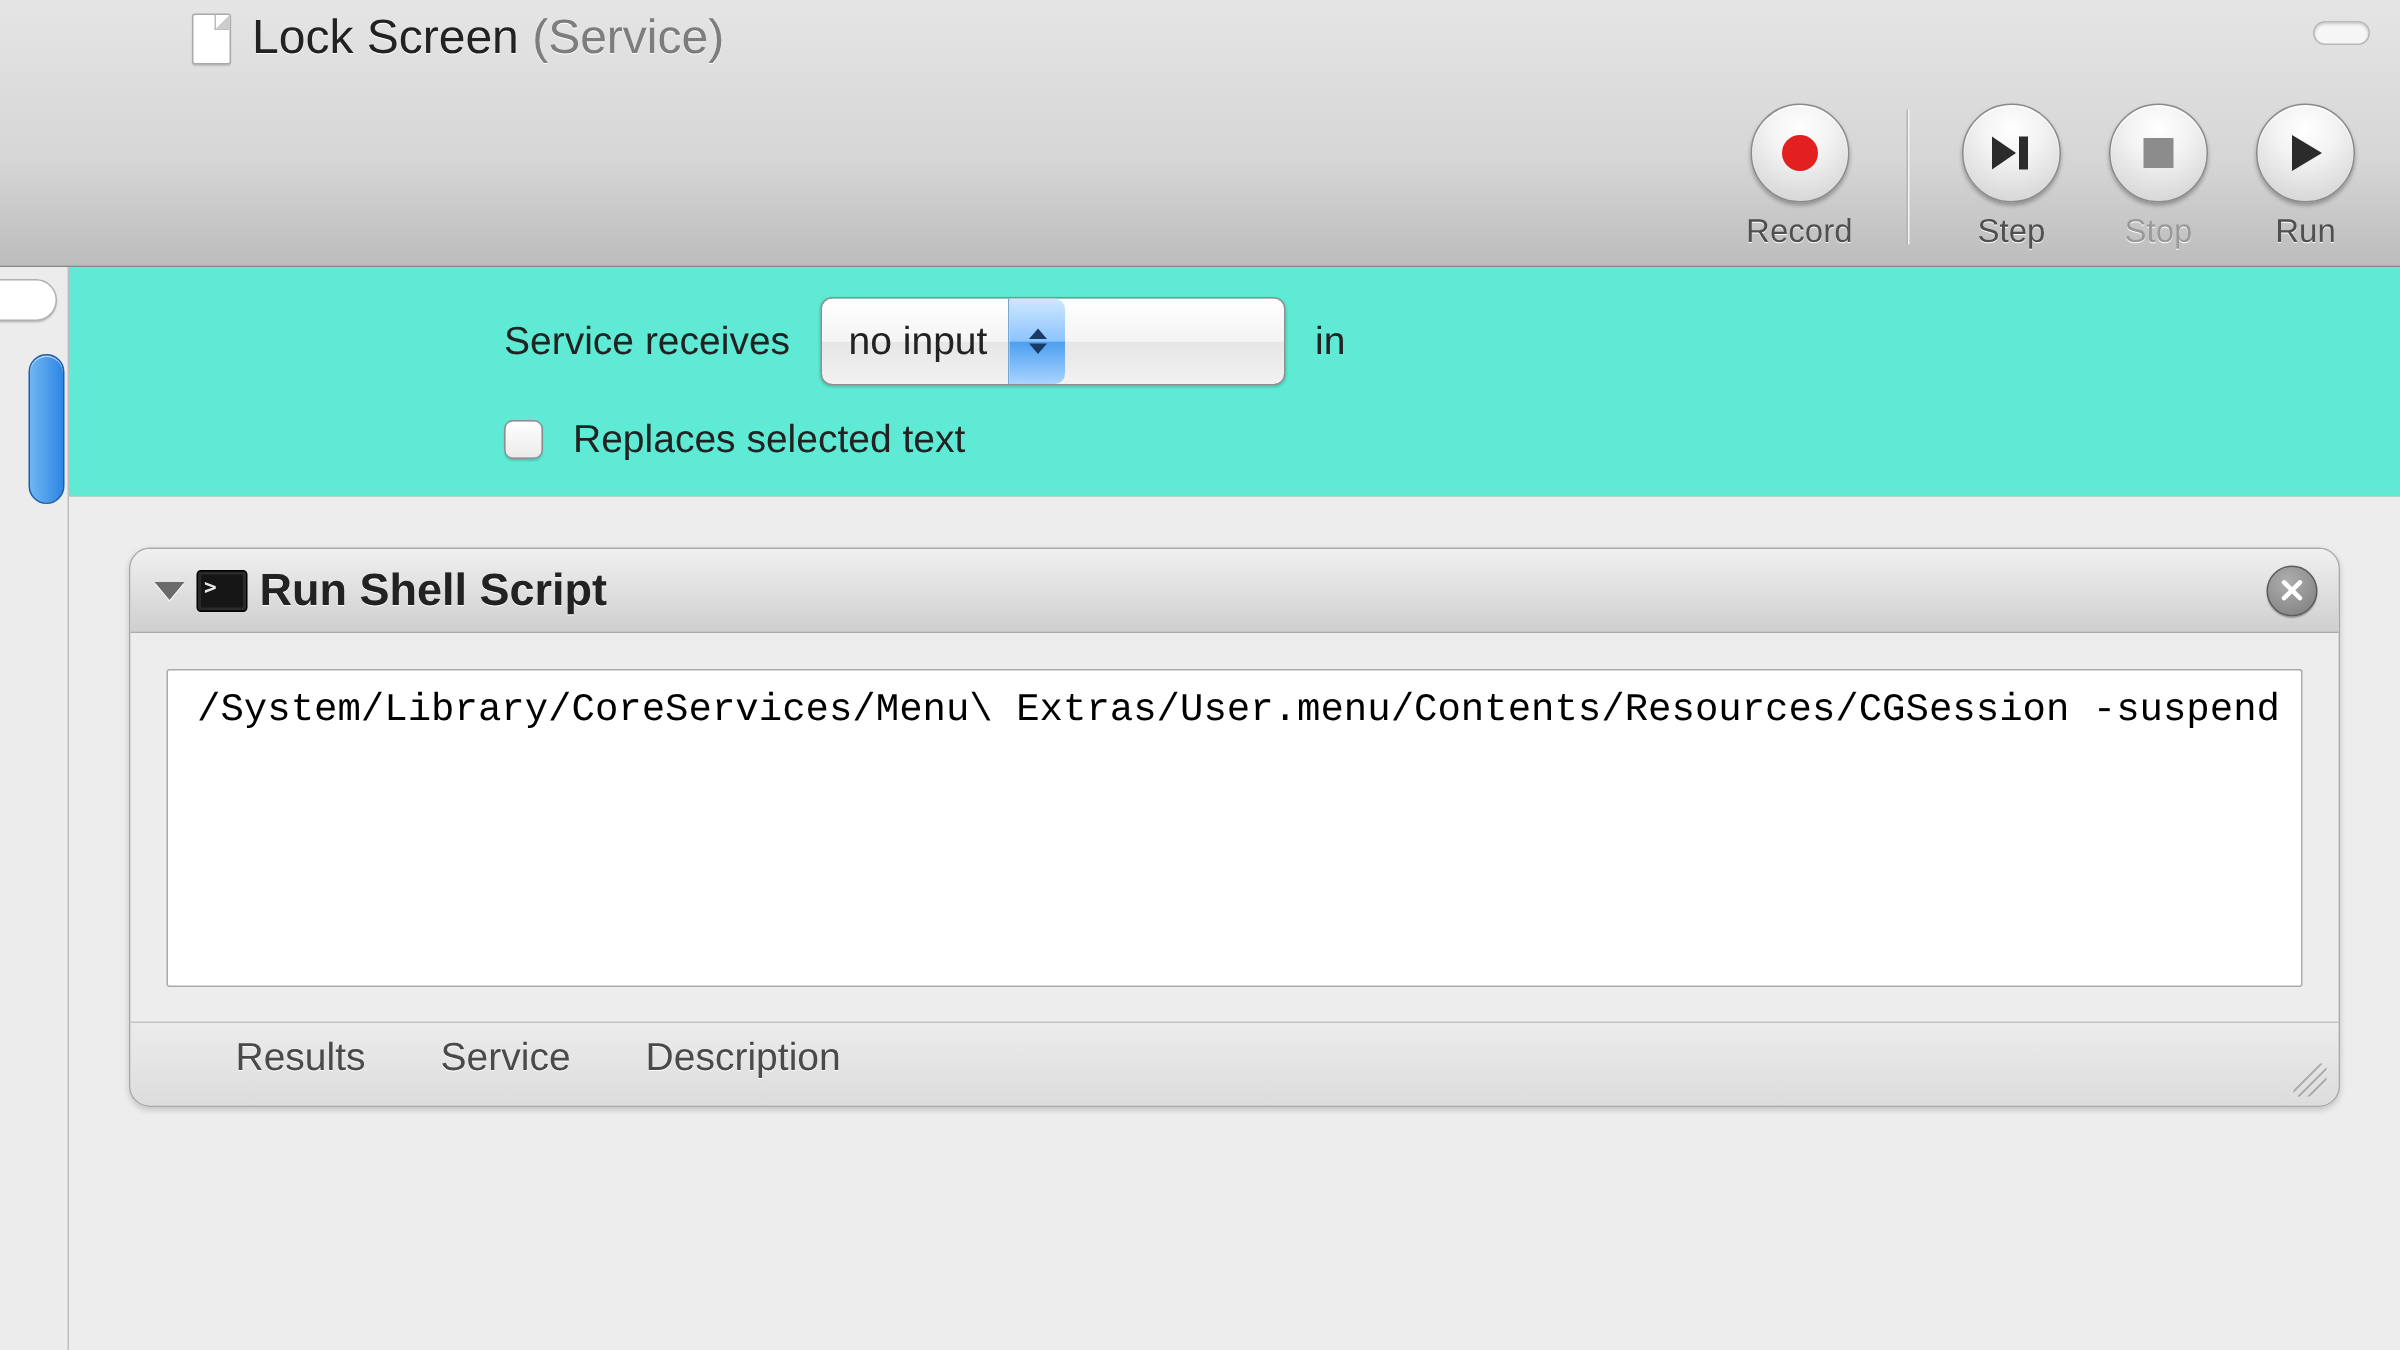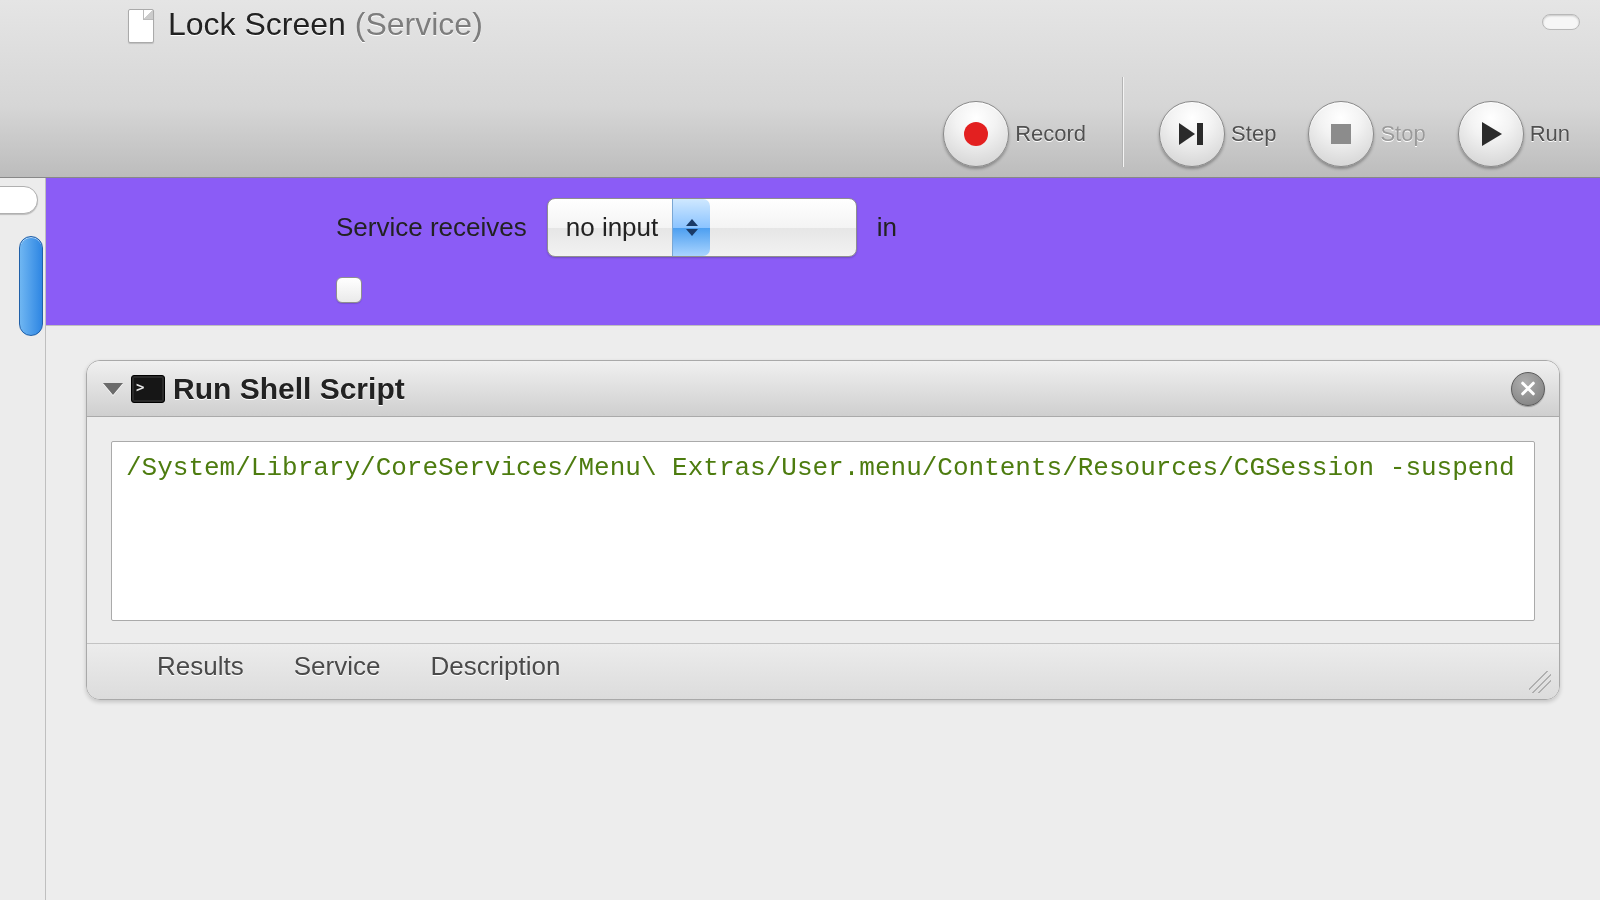--- a/index.html
+++ b/index.html
@@ -39,21 +39,21 @@
     width: 38px; height: 16px; border-radius: 10px;
     background: #f6f6f6; border: 1px solid #b8b8b8;
     box-shadow: inset 0 1px 2px rgba(0,0,0,.2);
   }
 
   .tb-buttons {
     position: absolute; bottom: 10px; right: 30px;
     display: flex; align-items: flex-end; gap: 32px;
   }
   .tb-sep { width: 1px; height: 90px; background: #b4b4b4; box-shadow: 1px 0 0 #f4f4f4; align-self: center; margin: 0 4px; }
-  .tb-btn { display: flex; flex-direction: row; align-items: center; gap: 6px; }
+  .tb-btn { display: flex; flex-direction: column; align-items: center; gap: 6px; }
   .tb-circle {
     width: 66px; height: 66px; border-radius: 50%;
     background: radial-gradient(circle at 50% 25%, #ffffff 0%, #f3f3f3 35%, #dcdcdc 75%, #cfcfcf 100%);
     border: 1px solid #8a8a8a;
     box-shadow: 0 2px 3px rgba(0,0,0,.3), inset 0 1px 1px #fff;
     display: flex; align-items: center; justify-content: center;
   }
   .tb-label { font-size: 22px; color: #505050; text-shadow: 0 1px 0 #fff; }
   .tb-label.dim { color: #9a9a9a; }
 
@@ -74,21 +74,21 @@
     border-radius: 12px;
     background: linear-gradient(to right,#6fb6f2,#2e86e3);
     border: 1px solid #1f5fa8;
     box-shadow: inset 0 1px 0 rgba(255,255,255,.6);
   }
 
   .content { position: absolute; left: 46px; right: 0; top: 0; bottom: 0; }
 
   
   .config {
-    background: #8b5cf6; border-bottom: 1px solid #bfbfbf;
+    background: #5eead4; border-bottom: 1px solid #bfbfbf;
     padding: 20px 0 22px 290px;
   }
   .config-row { display: flex; align-items: center; gap: 20px; font-size: 26px; }
   .config-row + .config-row { margin-top: 20px; }
 
   .aqua-select {
     display: inline-flex; align-items: center; height: 59px;
     background: linear-gradient(to bottom,#ffffff 0%, #f4f4f4 50%, #e6e6e6 51%, #f2f2f2 100%);
     border: 1px solid #8f8f8f; border-radius: 8px;
     box-shadow: 0 1px 2px rgba(0,0,0,.2);
@@ -147,25 +147,25 @@
   .close-btn::before { transform: rotate(45deg); }
   .close-btn::after  { transform: rotate(-45deg); }
 
   .card-body { background: #ededed; padding: 24px 24px 18px 24px; }
   .opts-row { display:flex; align-items:center; justify-content:space-between; font-size:26px; margin-bottom:18px; }
   .opts-left, .opts-right { display:flex; align-items:center; gap:16px; }
   .shell-sel { min-width: 300px; }
   .stdin-sel { min-width: 260px; }
 
   .script {
-    width: 100%; height: 180px; resize: none;
+    width: 100%; height: 212px; resize: none;
     background: #fff; border: 1px solid #aaa; border-radius: 2px;
     padding: 10px 14px;
     font: 26px/1.25 "Monaco","Menlo","Courier New",monospace;
-    color: #4d7c0f; outline: none; white-space: pre-wrap;
+    color: #000000; outline: none; white-space: pre-wrap; text-align: right;
   }
 
   .card-footer {
     height: 56px; background: linear-gradient(to bottom,#ececec,#dcdcdc);
     border-top: 1px solid #c3c3c3;
     display:flex; align-items:center; gap: 50px; padding: 0 34px 10px 70px;
     font-size: 26px; color: #4a4a4a; text-shadow: 0 1px 0 #fff;
     position: relative;
   }
   .resize-grip {
@@ -242,20 +242,21 @@
           <span>no input</span>
           <span class="cap">
               <span class="tri up"></span>
               <span class="tri down"></span>
             </span>
         </div>
         <span>in</span>
       </div>
       <div class="config-row">
         <span class="aqua-check"></span>
+        <span>Replaces selected text</span>
       </div>
     </div>
 
     <div class="workflow-pad">
       <div class="card">
         <div class="card-header">
           <span class="disclosure"></span>
           <span class="term-icon"></span>
           <span class="card-title">Run Shell Script</span>
           <span class="close-btn"></span>

